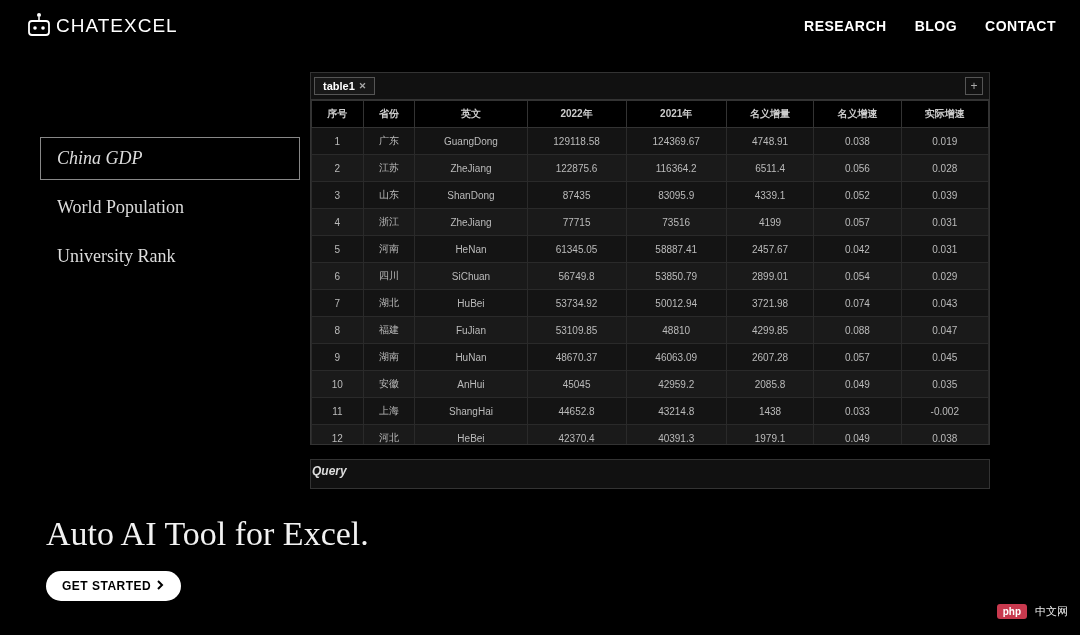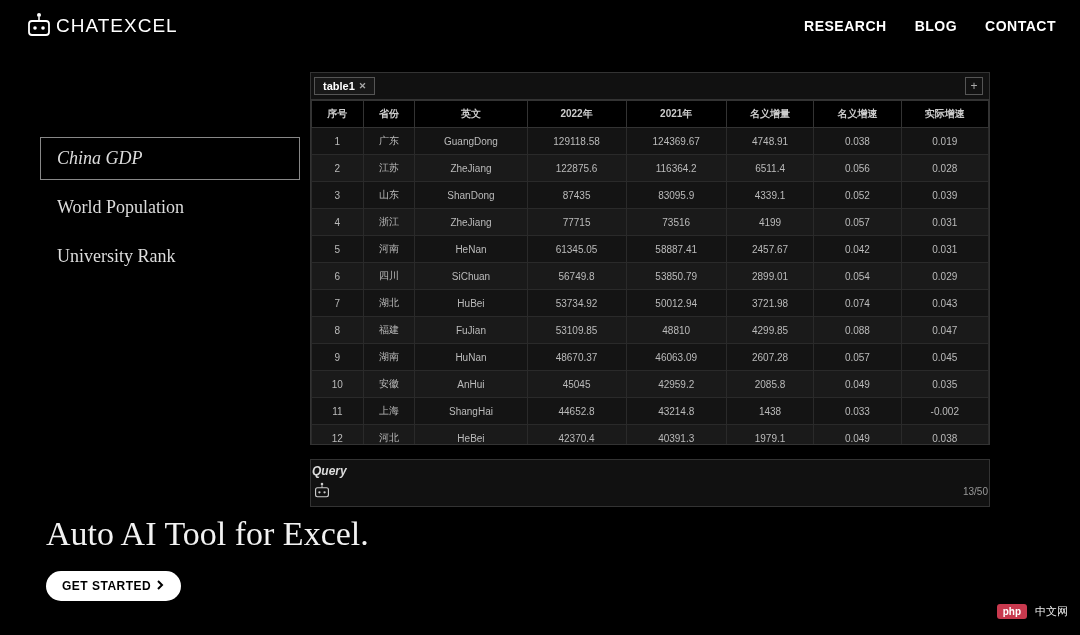--- a/index.html
+++ b/index.html
@@ -373,32 +373,20 @@
               <td>1979.1</td>
               <td>0.049</td>
               <td>0.038</td>
             </tr>
           </tbody>
       </table>
     </div>
 
     <div class="query-box">
       <div class="query-title">Query</div>
-      <div class="query-row">
-        <span class="query-icon">
-          <svg width="20" height="18" viewBox="0 0 30 28">
-            <circle cx="15" cy="3" r="2" fill="#ccc"></circle>
-            <line x1="15" y1="5" x2="15" y2="9" stroke="#ccc" stroke-width="1.5"></line>
-            <rect x="5" y="9" width="20" height="14" rx="3" fill="none" stroke="#ccc" stroke-width="1.8"></rect>
-            <circle cx="11" cy="16" r="1.8" fill="#ccc"></circle>
-            <circle cx="19" cy="16" r="1.8" fill="#ccc"></circle>
-          </svg>
-        </span>
-        <span class="query-counter">13/50</span>
-      </div>
     </div>
   </div>
 </div>
 
 <div class="hero">
   <div class="hero-title">Auto AI Tool for Excel.</div>
   <div class="cta">
     <span>GET STARTED</span>
     <span>
       <svg width="10" height="10" viewBox="0 0 10 10">

